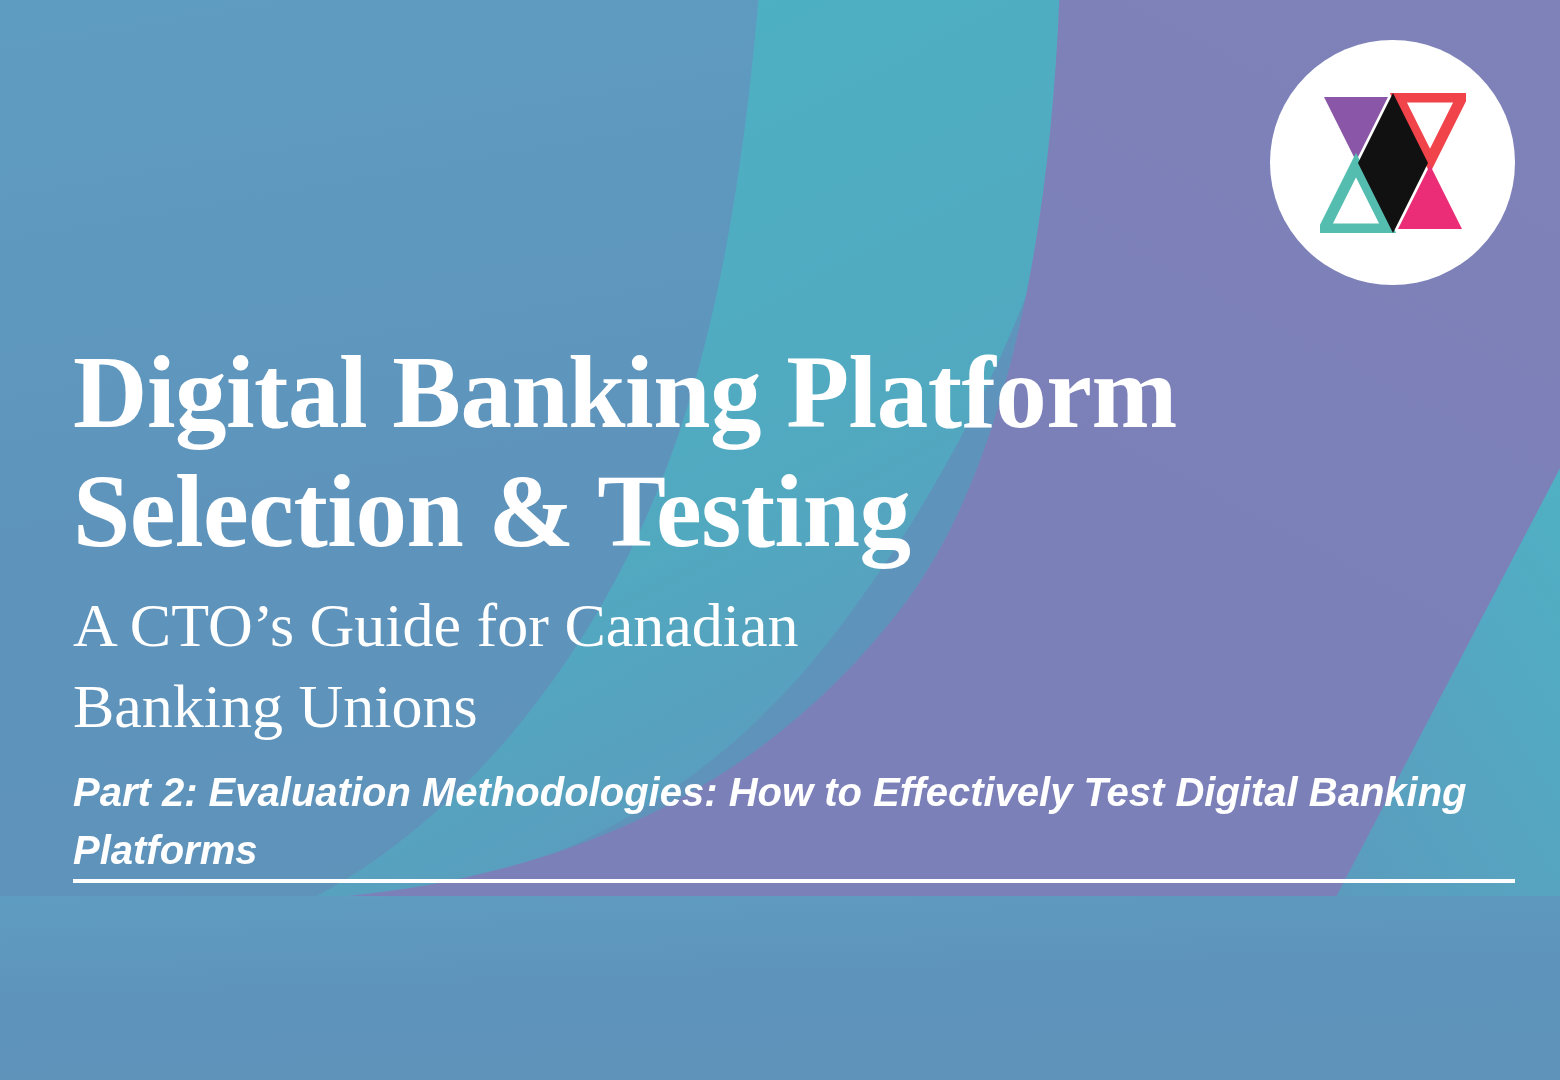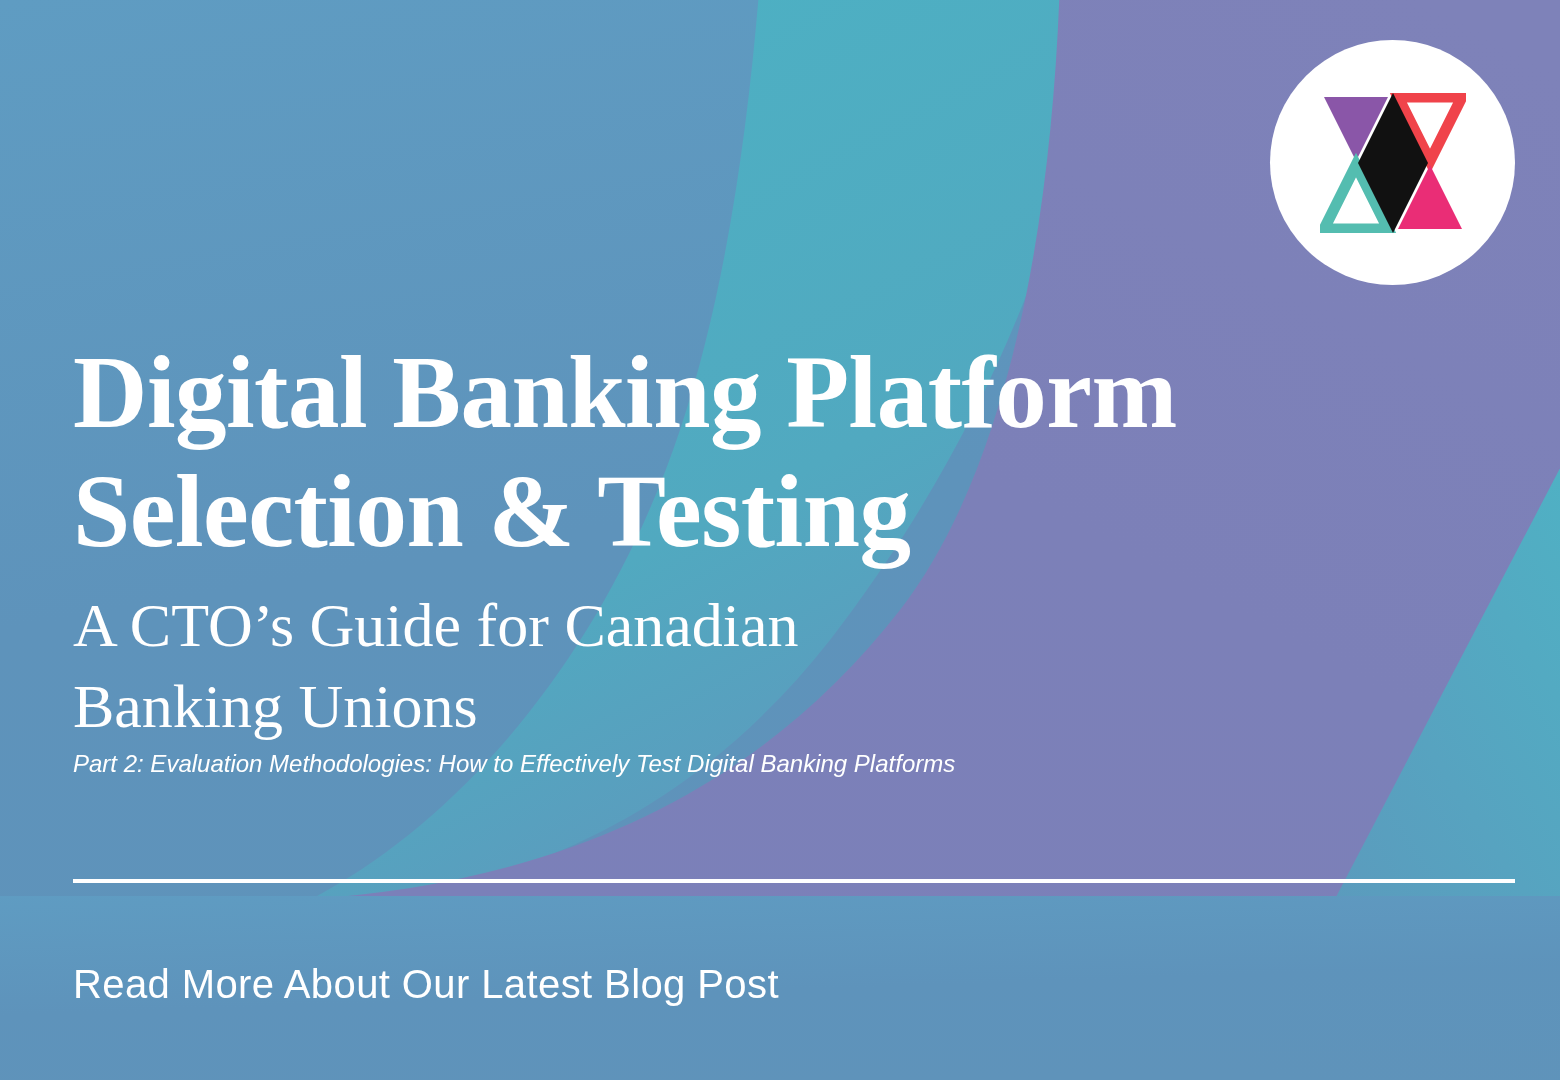--- a/index.html
+++ b/index.html
@@ -61,22 +61,22 @@
   }
 
   .kicker {
     position: absolute;
     left: 73px;
     top: 723px;
     width: 1400px;
     color: #ffffff;
     font-family: "Liberation Sans", sans-serif;
     font-style: italic;
-    font-weight: 400;
-    font-size: 24px;
+    font-weight: 700;
+    font-size: 40px;
     line-height: 1.45;
   }
 
   .rule {
     position: absolute;
     left: 73px;
     top: 879px;
     width: 1442px;
     height: 4px;
     background: #ffffff;
@@ -163,21 +163,20 @@
     <h1 class="headline">Digital Banking Platform
 Selection &amp; Testing</h1>
 
     <h2 class="deck">A CTO’s Guide for Canadian
 Banking Unions</h2>
 
     <p class="kicker">Part 2: Evaluation Methodologies: How to Effectively Test Digital Banking Platforms</p>
 
     <div class="rule"></div>
 
-    <p class="cta">Read More About Our Latest Blog Post</p>
 
     <div class="logo-badge">
       <svg class="logo-mark" viewBox="0 0 146 140">
 
         <polygon points="4,4 68,4 36,68" fill="#8a56a8"></polygon>
 
         <polygon points="78,4 142,4 110,68" fill="none" stroke="#f0434a" stroke-width="11"></polygon>
 
         <polygon points="36,72 68,136 4,136" fill="none" stroke="#54bdb0" stroke-width="11"></polygon>
 

